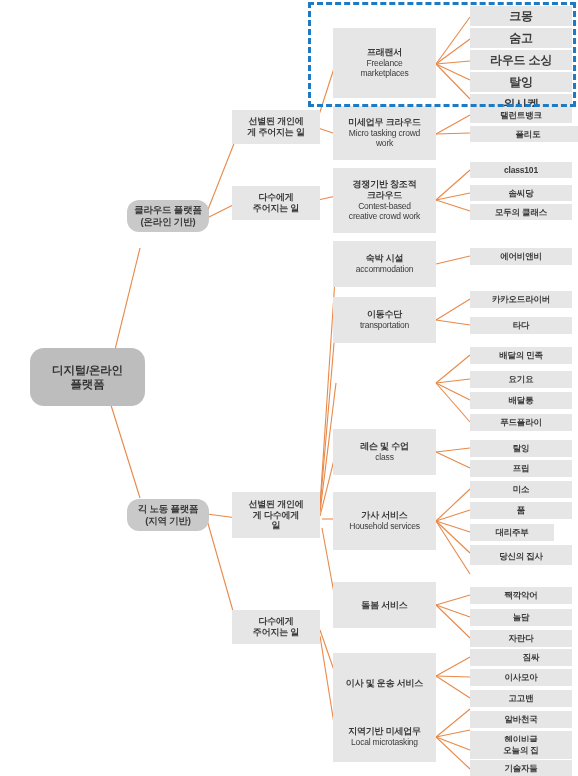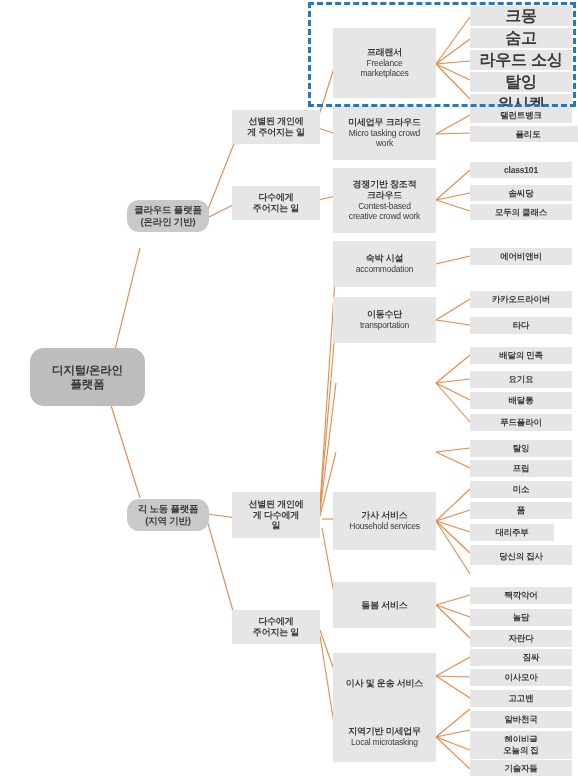--- a/index.html
+++ b/index.html
@@ -58,21 +58,21 @@
   }
   .cat .ko{font-weight:bold;}
   .cat .en{font-weight:normal;font-size:8.5px;}
   
   .leaf{
     background:#e6e6e6;
     font-size:8.5px;
     font-weight:bold;
   }
   .leaf.big{
-    font-size:16px;
+    font-size:12px;
     font-weight:bold;
   }
 
   
   .highlight{
     position:absolute;
     box-sizing:border-box;
     border:3px dashed #1f7ac4;
     background:transparent;
     pointer-events:none;
@@ -244,20 +244,26 @@
   </div>
 
   <div class="node cat" style="left:333px;top:297px;width:103px;height:46px;">
     <span class="lines">
       <span class="ko">이동수단</span>
       <span class="en">transportation</span>
     </span>
   </div>
 
 
+  <div class="node cat" style="left:333px;top:429px;width:103px;height:46px;">
+    <span class="lines">
+      <span class="ko">레슨 및 수업</span>
+      <span class="en">class</span>
+    </span>
+  </div>
 
   <div class="node cat" style="left:333px;top:492px;width:103px;height:58px;">
     <span class="lines">
       <span class="ko">가사 서비스</span>
       <span class="en">Household services</span>
     </span>
   </div>
 
   <div class="node cat" style="left:333px;top:582px;width:103px;height:46px;">
     <span class="lines">

